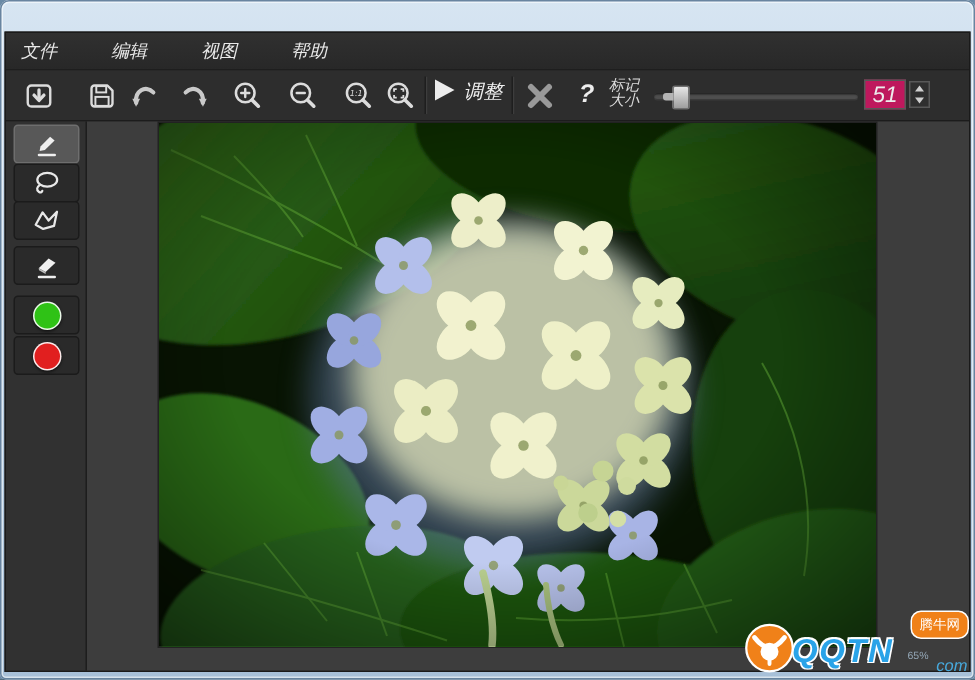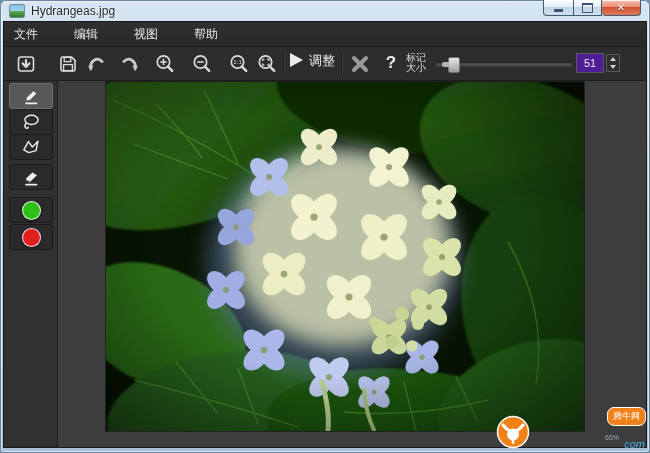--- a/index.html
+++ b/index.html
@@ -20,43 +20,43 @@
     box-shadow:inset 0 1px 0 rgba(255,255,255,.8);cursor:pointer;}
   .winbtn.minb{width:29px;border-right:none;border-radius:0 0 0 4px;}
   .winbtn.maxb{width:27px;border-radius:0;}
   .winbtn.closeb{width:38px;border-radius:0 0 4px 4px;border-left:none;
     background:linear-gradient(180deg,#f6c2b2 0%,#ec8f77 45%,#cf5437 50%,#dd7a58 100%);}
   .min-glyph{width:9px;height:3px;background:#3b5470;margin-top:6px;}
   .max-glyph{width:9px;height:7px;border:1px solid #3b5470;border-top:2px solid #3b5470;background:transparent;}
   .close-glyph{font-size:10px;font-weight:bold;color:#fff;text-shadow:0 1px 1px #7c2a14;line-height:13px;}
   
   .content{position:absolute;top:21px;left:3px;right:3px;bottom:5px;background:#2b2b2b;
-    border:1px solid #1a1a1a;display:flex;flex-direction:column;}
+    border:1px solid #1a1a1a;display:flex;flex-direction:column;font-style:italic;}
   .menubar{height:24px;background:linear-gradient(180deg,#303030,#282828);display:flex;
     align-items:center;padding-left:10px;border-bottom:1px solid #1e1e1e;flex:0 0 24px;}
   .menu-item{width:60px;font-size:12px;color:#e9e9e9;cursor:default;}
   .toolbar{height:33px;flex:0 0 33px;background:#2d2d2d;border-bottom:1px solid #1c1c1c;position:relative;}
   .tbtn{position:absolute;top:5px;width:24px;height:24px;display:flex;align-items:center;
     justify-content:center;cursor:pointer;}
   .tsep{position:absolute;top:4px;width:1px;height:25px;background:#1e1e1e;border-right:1px solid #3d3d3d;}
   .adjust-btn{position:absolute;top:5px;left:285px;height:24px;display:flex;align-items:flex-start;cursor:pointer;}
   .adjust-label{margin-left:5px;font-size:13px;color:#f0f0f0;}
   .help-btn{position:absolute;top:3px;left:377px;width:20px;height:26px;display:flex;align-items:center;
     justify-content:center;font-size:17px;font-weight:bold;color:#ededed;cursor:pointer;}
   .size-label{position:absolute;top:6px;left:402px;font-size:10px;line-height:10px;color:#dddddd;text-align:center;}
   .slider{position:absolute;top:8px;left:432px;width:136px;height:18px;cursor:pointer;}
   .slider-track{position:absolute;top:7px;left:0;right:0;height:4px;background:#4e4e4e;border-radius:3px;
     box-shadow:inset 0 1px 1px #222,0 1px 0 #3a3a3a;}
   .slider-handle{position:absolute;top:2px;left:12px;width:10px;height:14px;border-radius:2px;
     background:linear-gradient(180deg,#e6e6e6,#9e9e9e);border:1px solid #6f6f6f;cursor:grab;}
   .slider-handle::before{content:"";position:absolute;left:-7px;top:4px;width:7px;height:5px;
     background:#b5b5b5;border-radius:2px 0 0 2px;}
   .spinbox{position:absolute;top:6px;left:572px;display:flex;align-items:center;}
-  .spin-value{width:26px;height:18px;background:#4c1d95;border:1px solid #585858;color:#ececec;
-    font-size:11px;display:flex;align-items:center;justify-content:center;}
+  .spin-value{width:26px;height:18px;background:#be185d;border:1px solid #585858;color:#ececec;
+    font-size:15px;display:flex;align-items:center;justify-content:center;}
   .spin-arrows{margin-left:2px;border:1px solid #585858;background:#2f2f2f;display:flex;flex-direction:column;}
   .spin-up,.spin-down{width:12px;height:8px;display:flex;align-items:center;justify-content:center;cursor:pointer;}
   .spin-up::after{content:"";border-left:3px solid transparent;border-right:3px solid transparent;
     border-bottom:4px solid #cfcfcf;}
   .spin-down::after{content:"";border-left:3px solid transparent;border-right:3px solid transparent;
     border-top:4px solid #cfcfcf;}
   
   .main{flex:1;display:flex;min-height:0;}
   .sidebar{width:53px;flex:0 0 53px;background:#313131;border-right:1px solid #1d1d1d;position:relative;}
   .tool{position:absolute;left:5px;width:42px;height:24px;background:#2a2a2a;border:1px solid #1b1b1b;
@@ -78,35 +78,20 @@
   .wm-pct{position:absolute;right:29px;bottom:10px;font-size:7px;color:#93a6b5;}
   .wm-com{position:absolute;right:3px;bottom:1px;font-size:11px;font-weight:normal;color:#49b6ef;
     font-style:italic;opacity:.9;}
   svg{display:block;}
 </style>
 </head>
 <body>
 
 <div class="frame">
 
-  <div class="titlebar">
-    <span class="app-icon"></span>
-    <span class="title-text">Hydrangeas.jpg</span>
-    <div class="winbtns">
-      <div class="winbtn minb">
-        <span class="min-glyph"></span>
-      </div>
-      <div class="winbtn maxb">
-        <span class="max-glyph"></span>
-      </div>
-      <div class="winbtn closeb">
-        <span class="close-glyph">✕</span>
-      </div>
-    </div>
-  </div>
 
   <div class="content">
 
     <div class="menubar">
       <span class="menu-item">文件</span>
       <span class="menu-item">编辑</span>
       <span class="menu-item">视图</span>
       <span class="menu-item">帮助</span>
     </div>
 
@@ -328,17 +313,18 @@
     </div>
   </div>
 
   <div class="watermark">
     <svg class="wm-bull" width="34" height="34" viewBox="0 0 34 34">
       <circle cx="17" cy="17" r="15.5" fill="#f08119" stroke="#ffffff" stroke-width="1.5"></circle>
       <path d="M7 10 q10 13 20 0" stroke="#ffffff" stroke-width="3.2" fill="none" stroke-linecap="round"></path>
       <circle cx="17" cy="19.5" r="6" fill="#ffffff"></circle>
       <rect x="15.7" y="23" width="2.6" height="6" rx="1.3" fill="#ffffff"></rect>
     </svg>
+    <span class="wm-brand">QQTN</span>
     <span class="wm-badge">腾牛网</span>
     <span class="wm-pct">65%</span>
     <span class="wm-com">com</span>
   </div>
 </div>
 
 </body></html>

